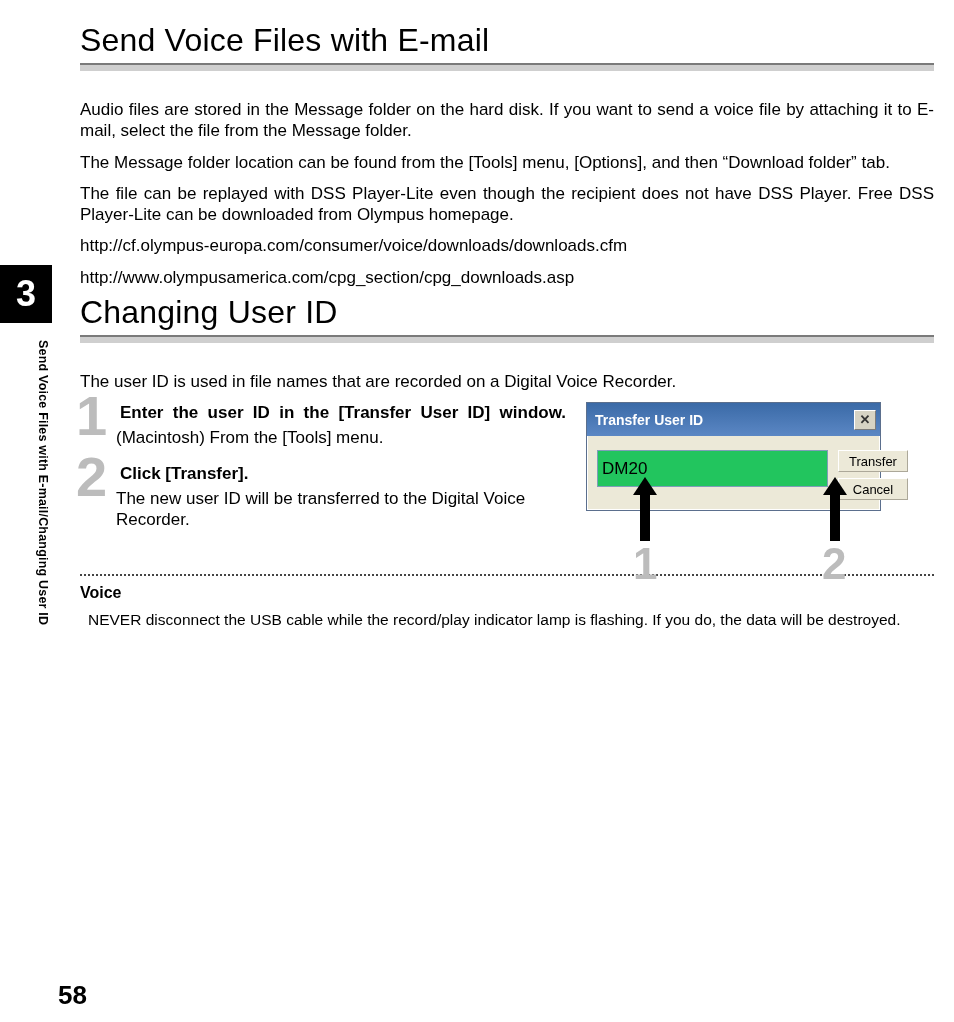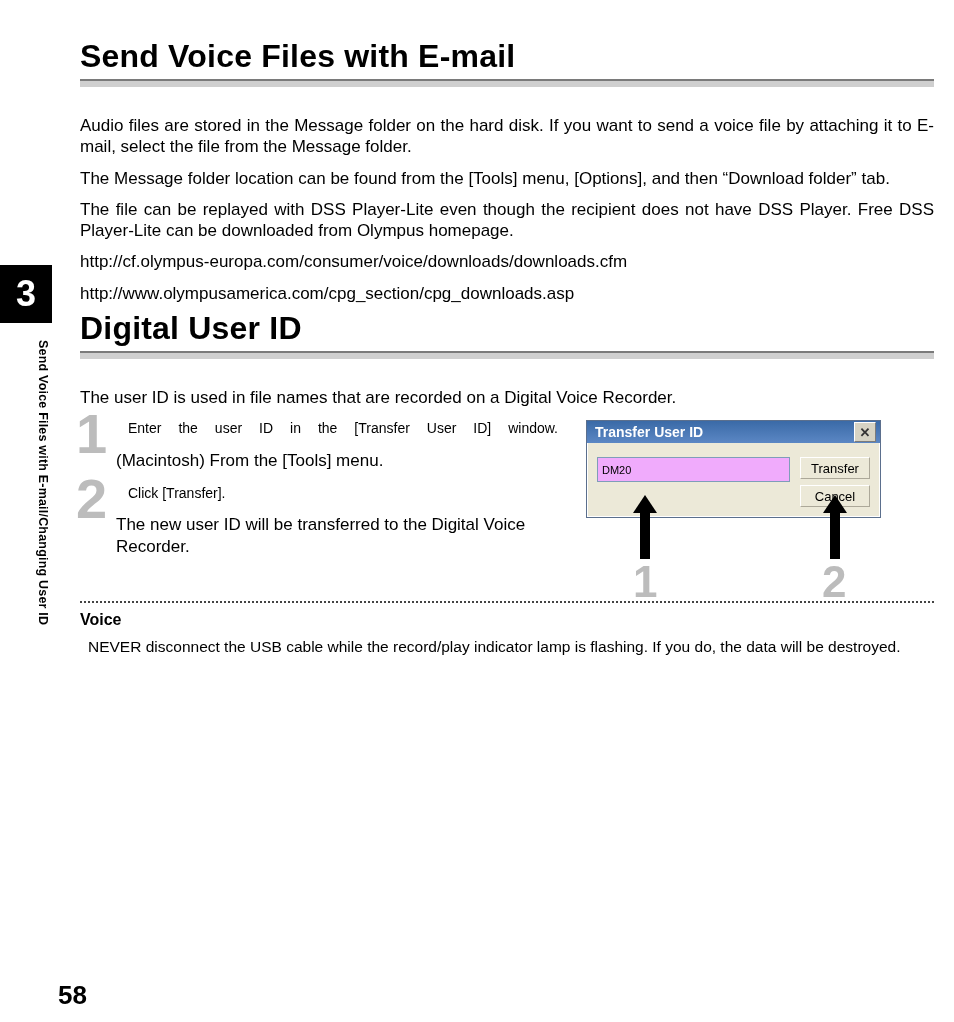--- a/index.html
+++ b/index.html
@@ -15,22 +15,22 @@
   }
   .page {
     position: relative;
     width: 954px;
     height: 1022px;
     box-sizing: border-box;
     padding: 22px 20px 0 80px;
   }
   .h-title {
     font-size: 32px;
-    font-weight: bold;
-    margin: 16px 0 4px 0;
+    font-weight: normal;
+    margin: 0 0 4px 0;
     letter-spacing: 0.2px;
   }
   .title-subline {
     height: 8px;
     background: linear-gradient(to bottom, #7a7a7a 0, #7a7a7a 2px, #cfcfcf 2px, #cfcfcf 8px);
     margin-bottom: 28px;
   }
   .para {
     font-size: 17px;
     line-height: 1.25;
@@ -82,45 +82,45 @@
     position: absolute;
     left: -4px;
     top: -14px;
     font-size: 56px;
     font-weight: bold;
     color: #bcbcbc;
     line-height: 1;
     font-family: Arial, Helvetica, sans-serif;
   }
   .step-title {
-    font-size: 14px;
-    font-weight: normal;
+    font-size: 17px;
+    font-weight: bold;
     text-align: justify;
     line-height: 1.25;
-    margin: 12px;
+    margin: 4px;
   }
   .step-body {
     font-size: 17px;
     line-height: 1.25;
     margin: 2px 0 0 0;
   }
   
   .dialog-wrap {
     position: absolute;
     left: 506px;
     top: 0px;
     width: 295px;
   }
   .dialog {
     border: 1px solid #5b6f8d;
     background: #ece9d8;
     box-shadow: 0 0 0 1px #ffffff inset;
   }
   .dlg-titlebar {
-    height: 22px;
+    height: 33px;
     background: linear-gradient(to bottom, #3a6aa7, #5b87c4);
     color: #fff;
     font-size: 14px;
     font-weight: bold;
     display: flex;
     align-items: center;
     padding: 0 4px 0 8px;
     justify-content: space-between;
   }
   .dlg-close {
@@ -139,25 +139,25 @@
     cursor: pointer;
   }
   .dlg-body {
     padding: 14px 10px 10px 10px;
     display: flex;
     gap: 10px;
     align-items: flex-start;
   }
   .dlg-input {
     flex: 1;
-    height: 25px;
+    height: 37px;
     box-sizing: border-box;
     border: 1px solid #7f9db9;
-    background: #f0abfc;
-    font-size: 11px;
+    background: #22c55e;
+    font-size: 17px;
     padding: 2px 4px;
     font-family: Arial, Helvetica, sans-serif;
   }
   .dlg-buttons {
     display: flex;
     flex-direction: column;
     gap: 6px;
   }
   .dlg-btn {
     width: 70px;
@@ -232,21 +232,21 @@
 
     <h1 class="h-title">Send Voice Files with E-mail</h1>
     <div class="title-subline"></div>
 
     <p class="para">Audio files are stored in the Message folder on the hard disk. If you want to send a voice file by attaching it to E-mail, select the file from the Message folder.</p>
     <p class="para">The Message folder location can be found from the [Tools] menu, [Options], and then “Download folder” tab.</p>
     <p class="para">The file can be replayed with DSS Player-Lite even though the recipient does not have DSS Player. Free DSS Player-Lite can be downloaded from Olympus homepage.</p>
     <p class="para">http://cf.olympus-europa.com/consumer/voice/downloads/downloads.cfm</p>
     <p class="para" style="margin-bottom:0;">http://www.olympusamerica.com/cpg_section/cpg_downloads.asp</p>
 
-    <h1 class="h-title" style="margin-top:6px;">Digital User ID</h1>
+    <h1 class="h-title" style="margin-top:6px;">Changing User ID</h1>
     <div class="title-subline"></div>
 
     <p class="para">The user ID is used in file names that are recorded on a Digital Voice Recorder.</p>
 
     <div class="two-col">
 
       <div class="steps-col">
 
         <div class="step">
           <div class="step-number">1</div>

